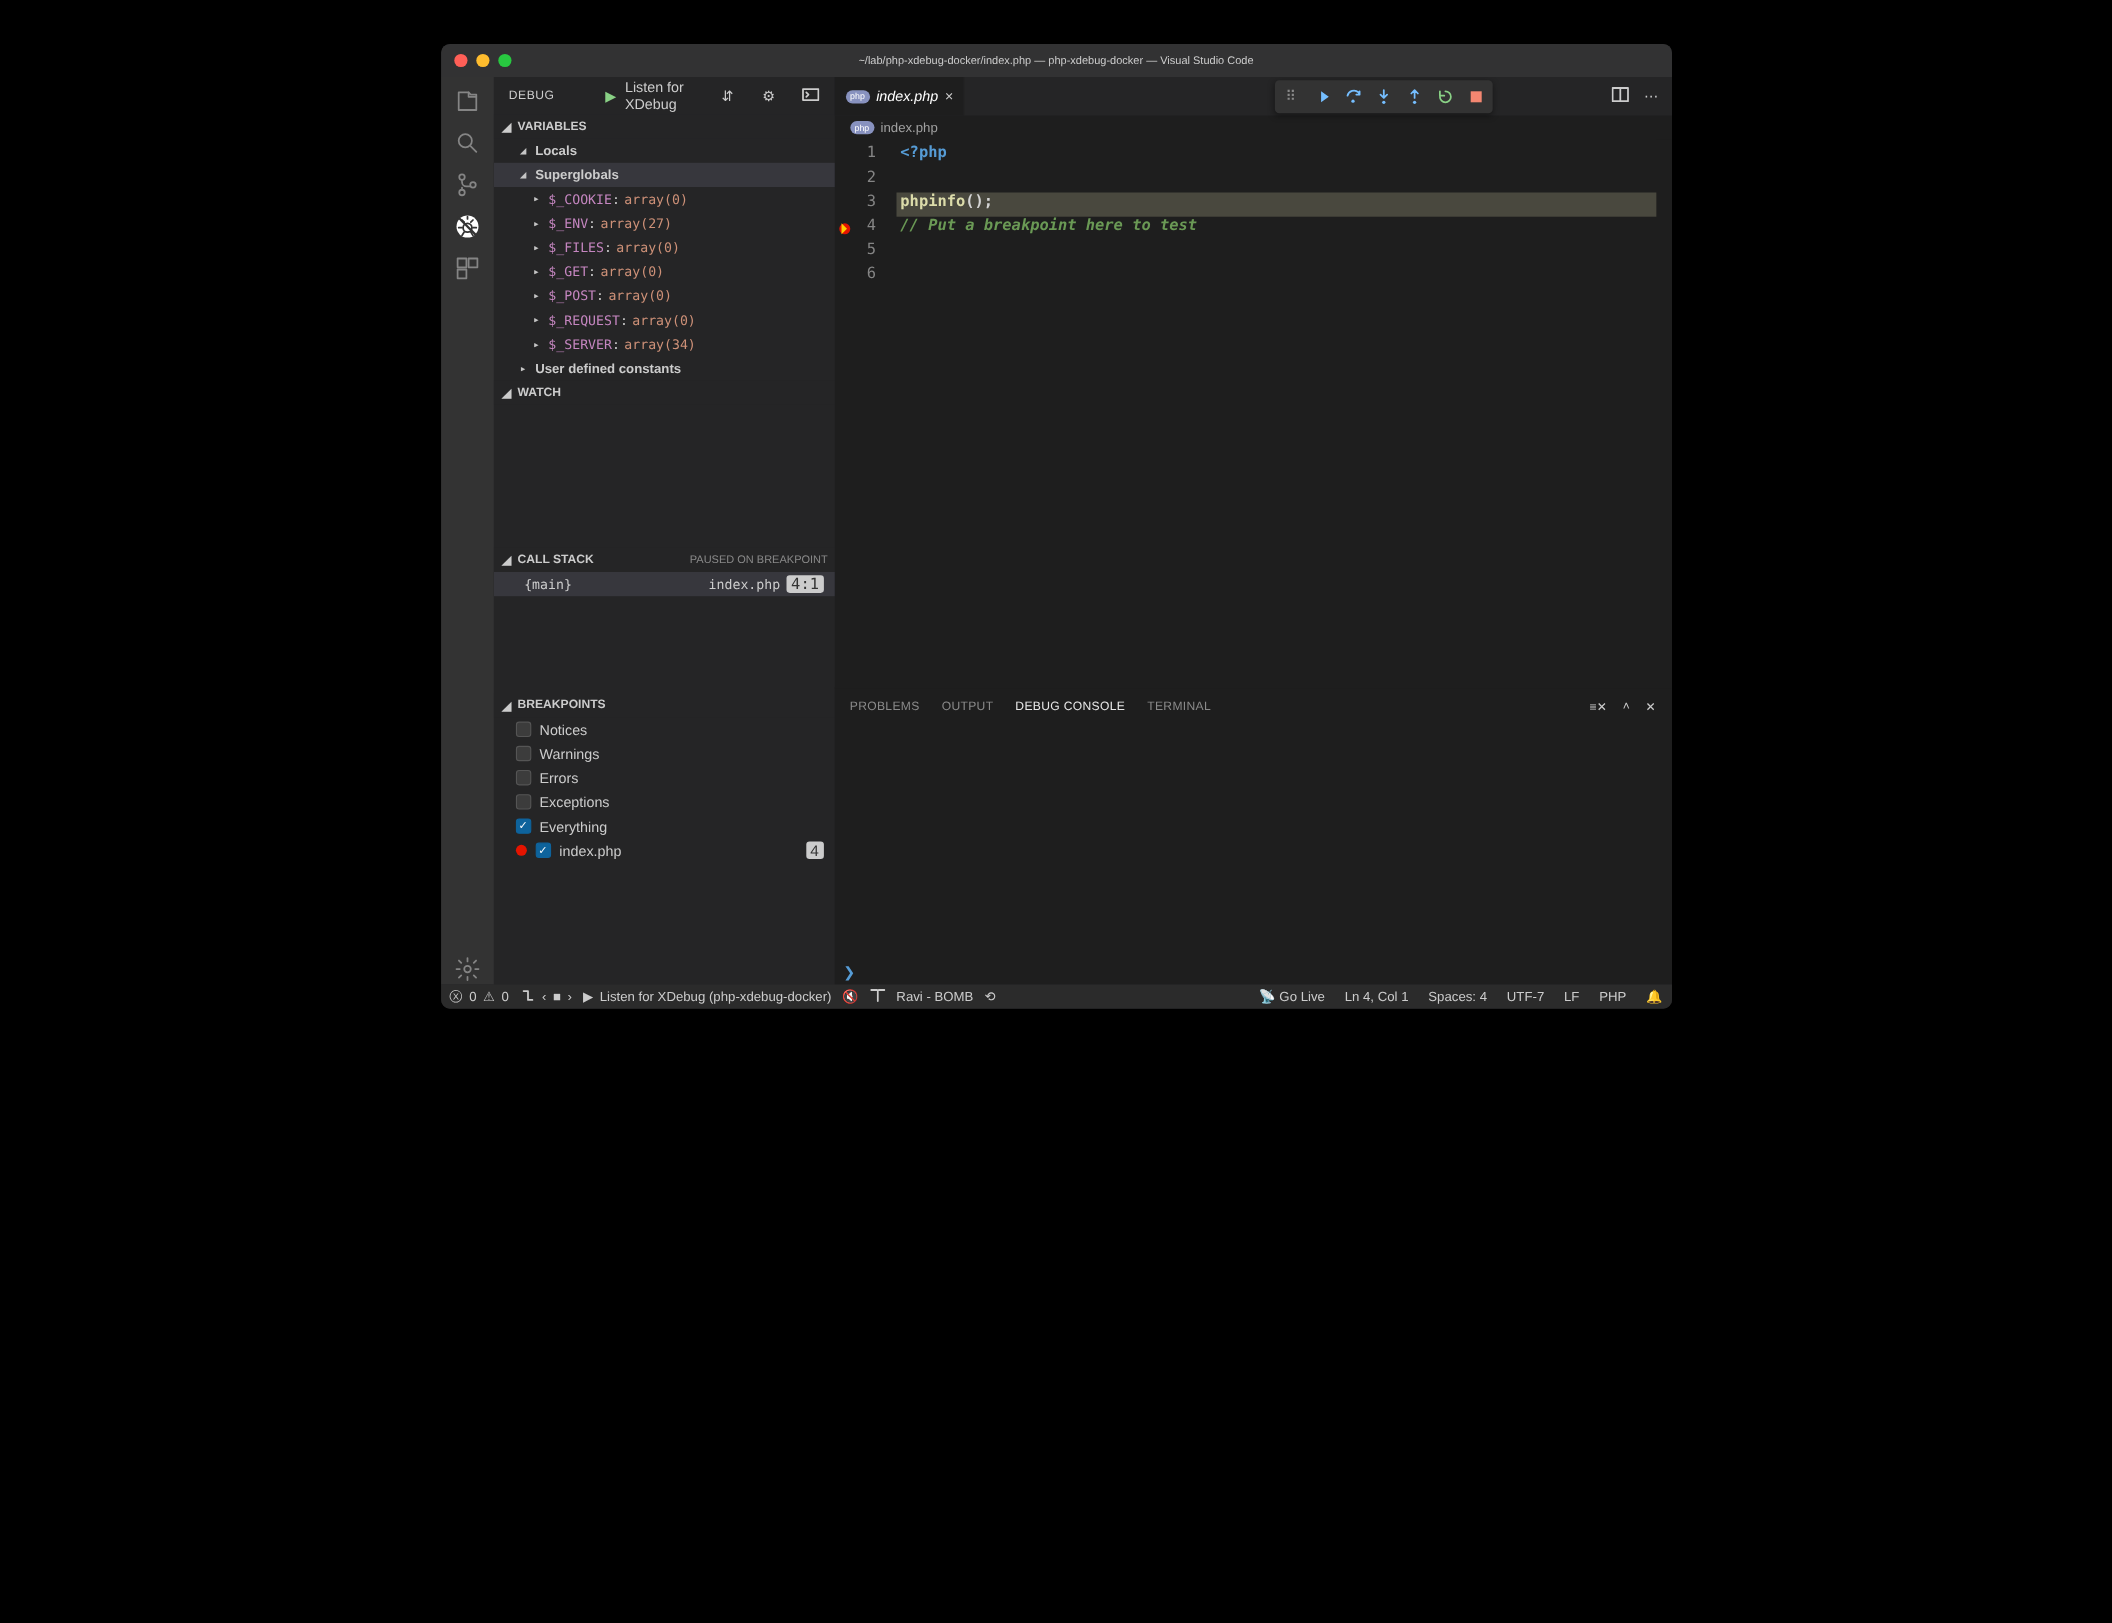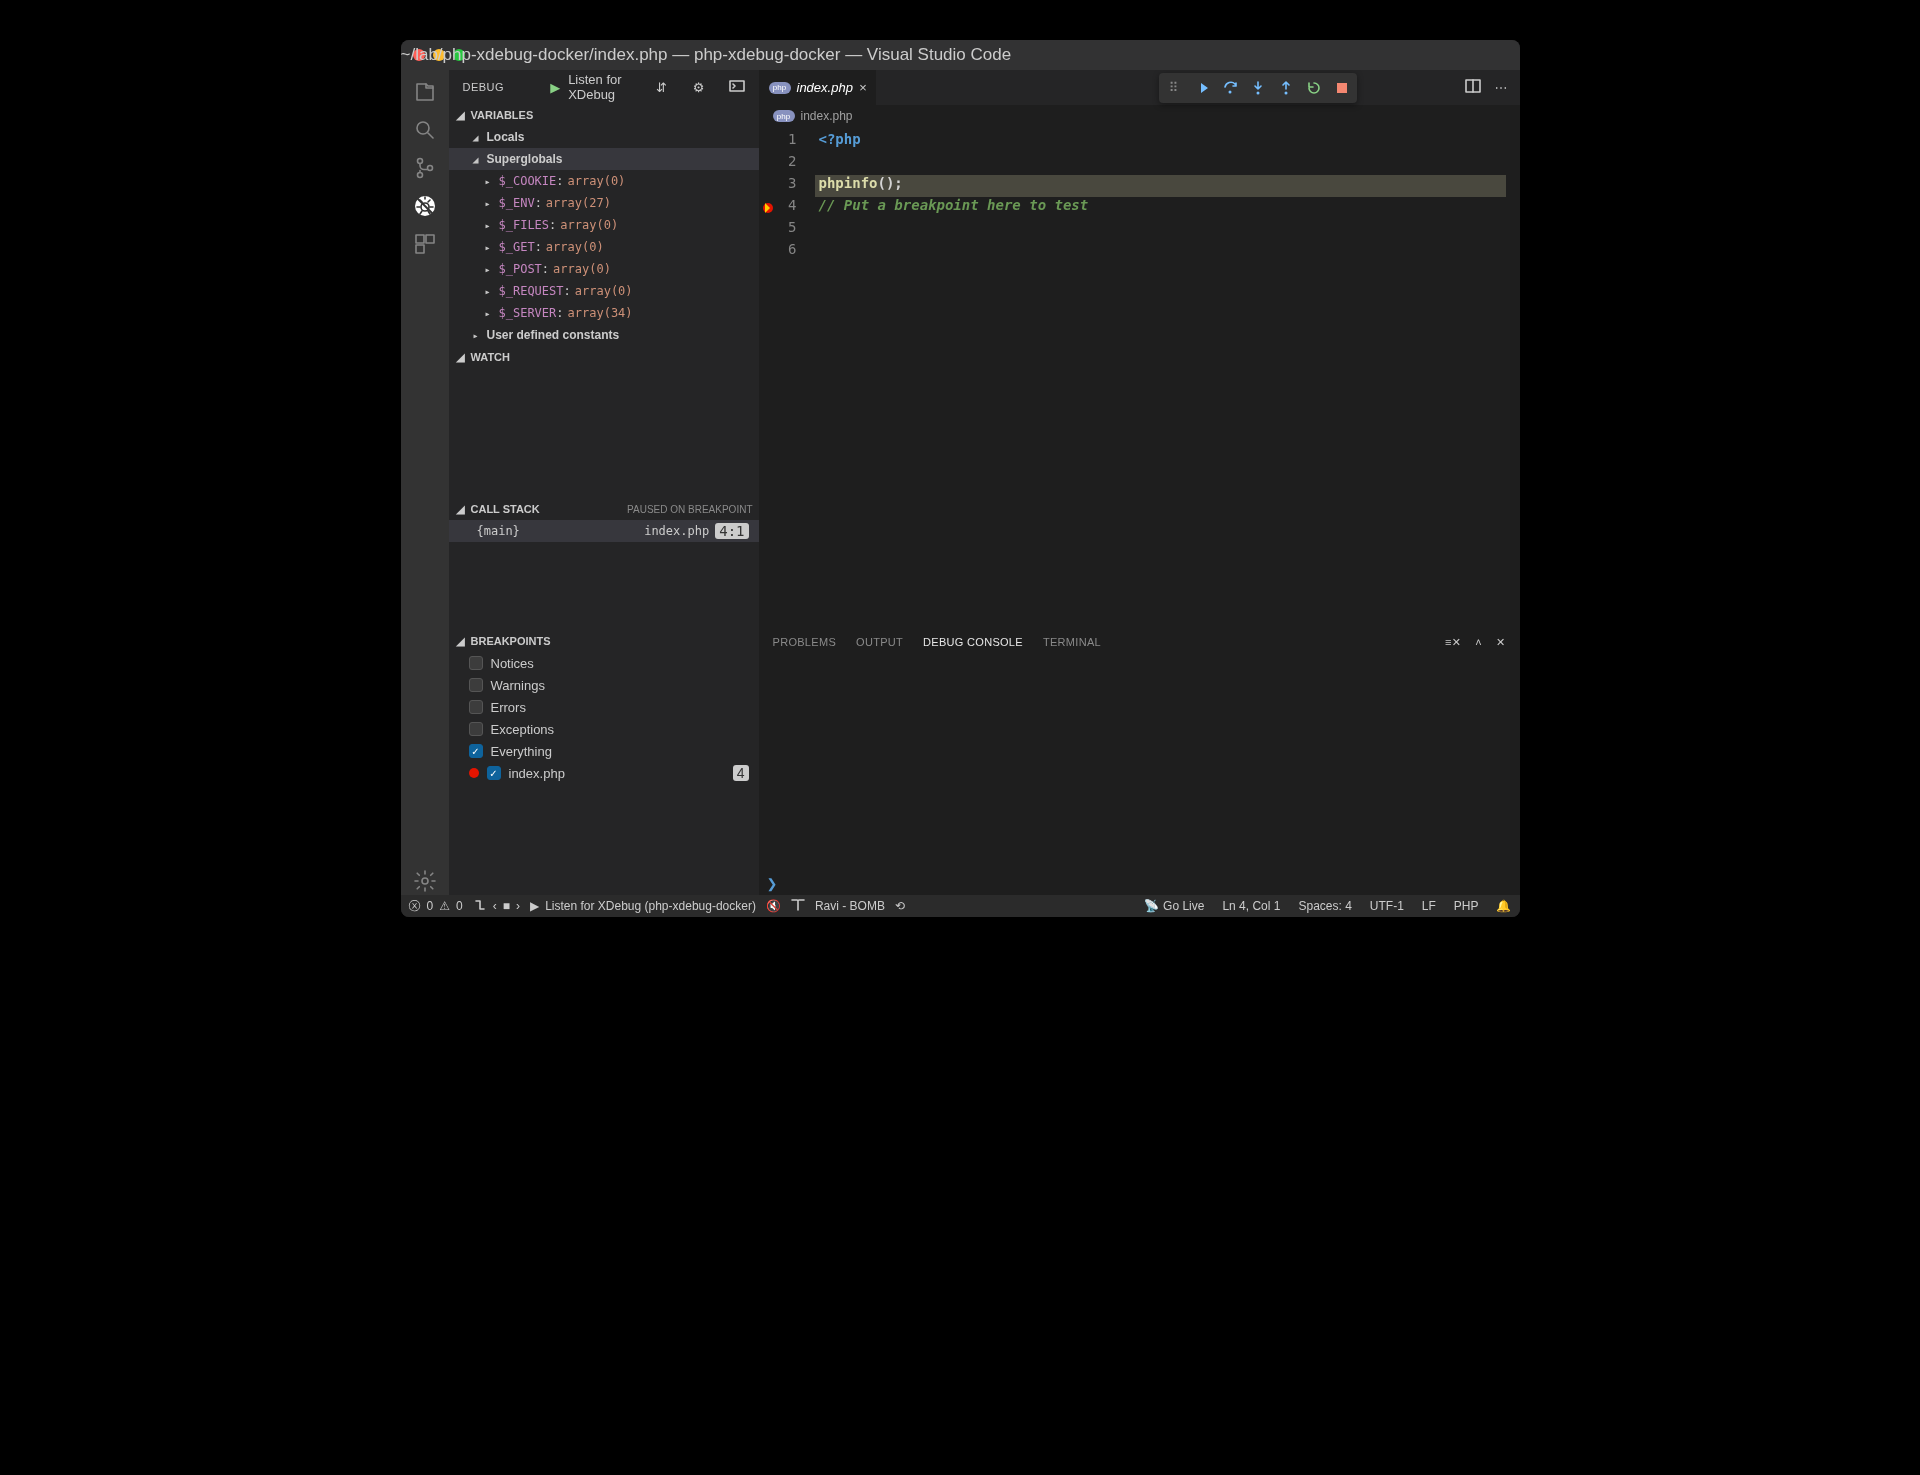--- a/index.html
+++ b/index.html
@@ -2,21 +2,21 @@
 <html><head>
 <meta charset="utf-8">
 <style>
   * { box-sizing: border-box; margin: 0; padding: 0; }
   body { background: #000; font-family: -apple-system, "Segoe UI", sans-serif; font-size: 13px; color: #ccc; }
   .screen { width: 1239px; height: 967px; margin: 0 auto; padding: 40px 60px 50px 60px; background:#000; }
   .window { width: 100%; height: 100%; background: #252526; border-radius:8px; overflow:hidden; display:flex; flex-direction:column; box-shadow:0 0 20px rgba(0,0,0,.6); }
   .titlebar { height:30px; background:#323233; display:flex; align-items:center; position:relative; }
   .traffic { display:flex; gap:8px; padding-left:12px; }
   .dot { width:12px; height:12px; border-radius:50%; }
-  .title { position:absolute; left:0; right:0; text-align:left; color:#ccc; font-size:17px; }
+  .title { position:absolute; left:0; right:0; text-align:center; color:#ccc; font-size:10px; }
   .body { flex:1; display:flex; min-height:0; }
   .activitybar { width:48px; background:#333333; display:flex; flex-direction:column; align-items:center; padding-top:8px; gap:10px; }
   .activitybar .aicon { width:28px; height:28px; display:flex; align-items:center; justify-content:center; color:#858585; cursor:pointer; }
   .activitybar .aicon.active { color:#fff; }
   .activitybar .aicon svg { width:24px; height:24px; }
   .activitybar .spacer { flex:1; }
   .sidebar { width:310px; background:#252526; display:flex; flex-direction:column; overflow:hidden; }
   .side-head { height:34px; display:flex; align-items:center; padding:0 14px; gap:8px;justify-content:center; }
   .side-head .label { color:#ccc; font-size:11px; letter-spacing:.5px; }
   .side-head .play { color:#89d185; }
@@ -390,21 +390,21 @@
     <span>🔇</span>
     <span><svg width="14" height="12" viewBox="0 0 14 12">
             <path d="M1 1h5a1 1 0 011 1v9M13 1H8a1 1 0 00-1 1v9"></path>
           </svg></span>
     <span>Ravi - BOMB</span>
     <span>⟲</span>
     <div class="right">
       <span>📡 <span>Go Live</span></span>
       <span>Ln 4, Col 1</span>
       <span>Spaces: 4</span>
-      <span>UTF-1</span>
+      <span>UTF-7</span>
       <span>LF</span>
       <span>PHP</span>
       <span>🔔</span>
     </div>
   </div>
 
 </div>
 </div>
 
 </body></html>

